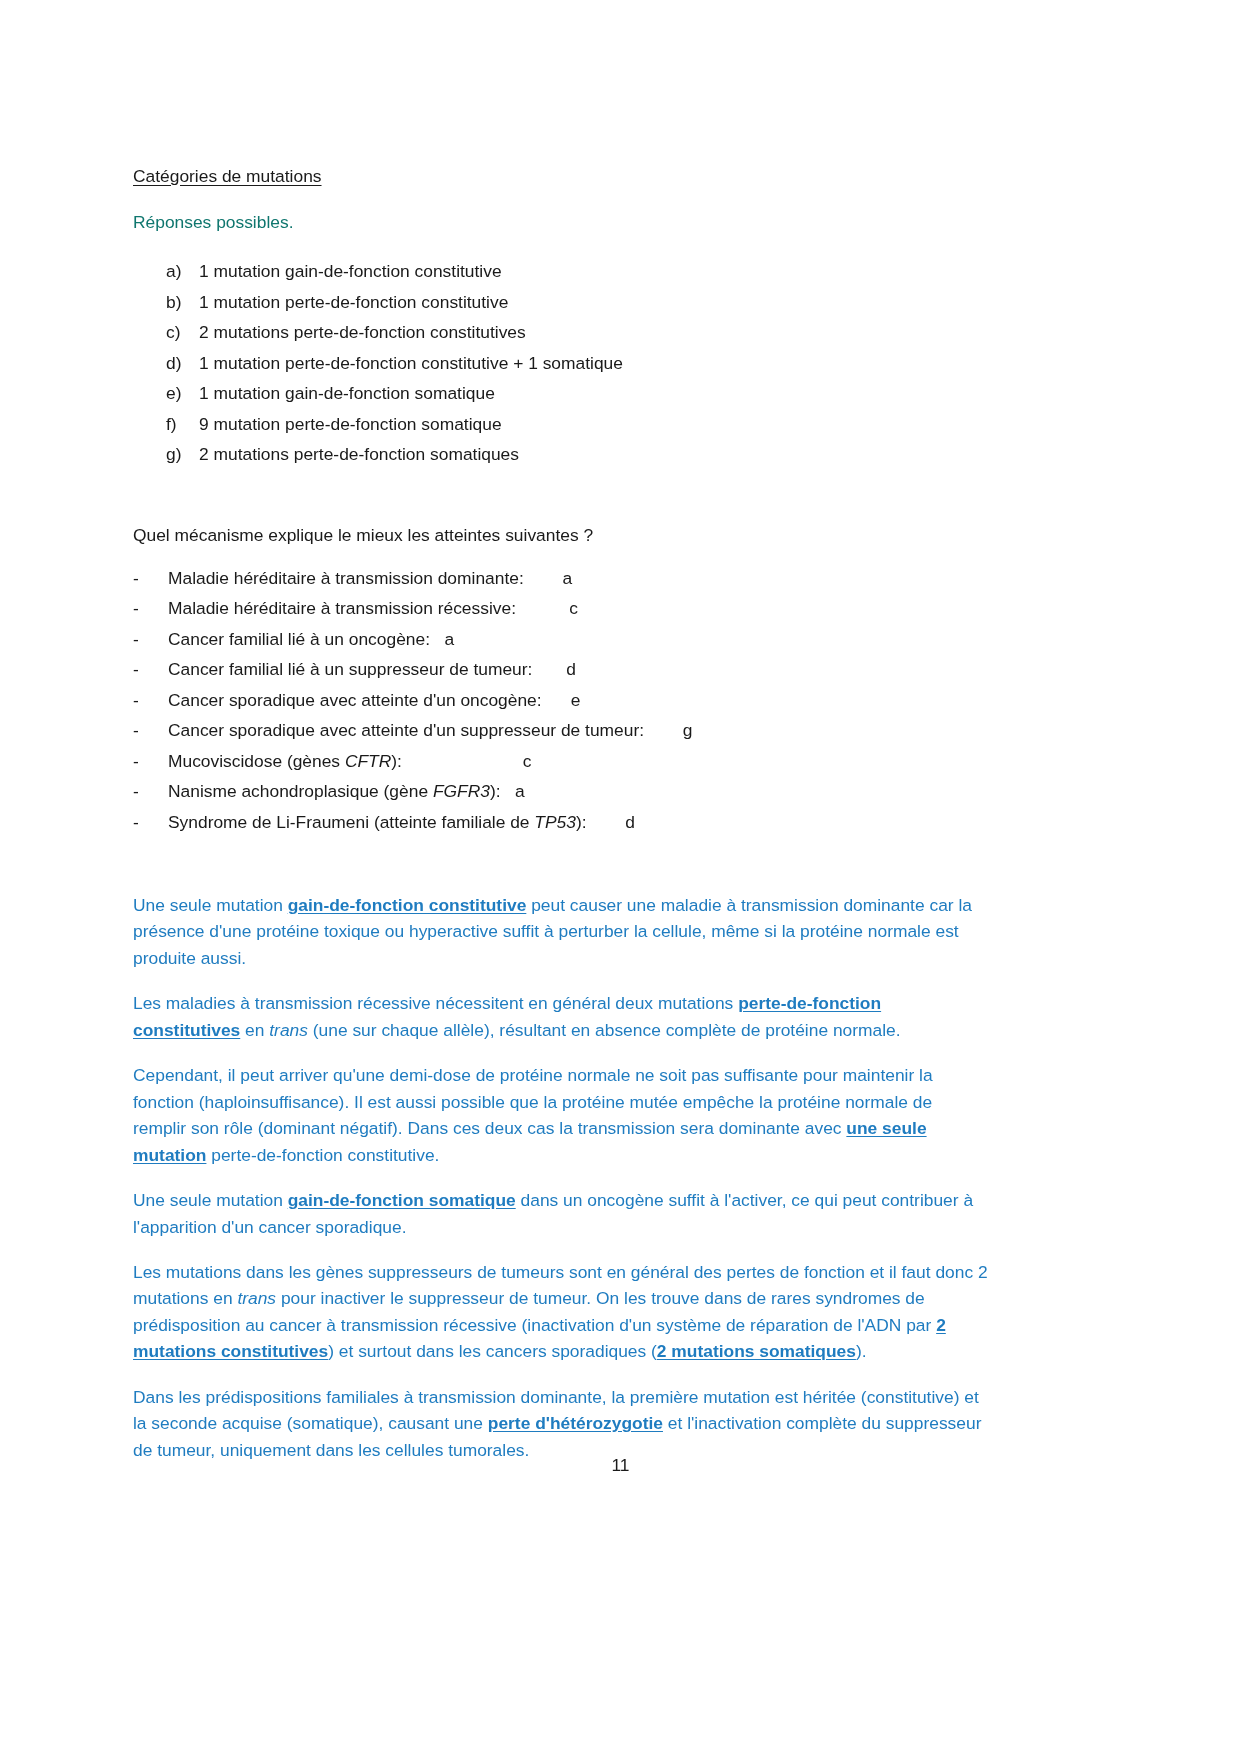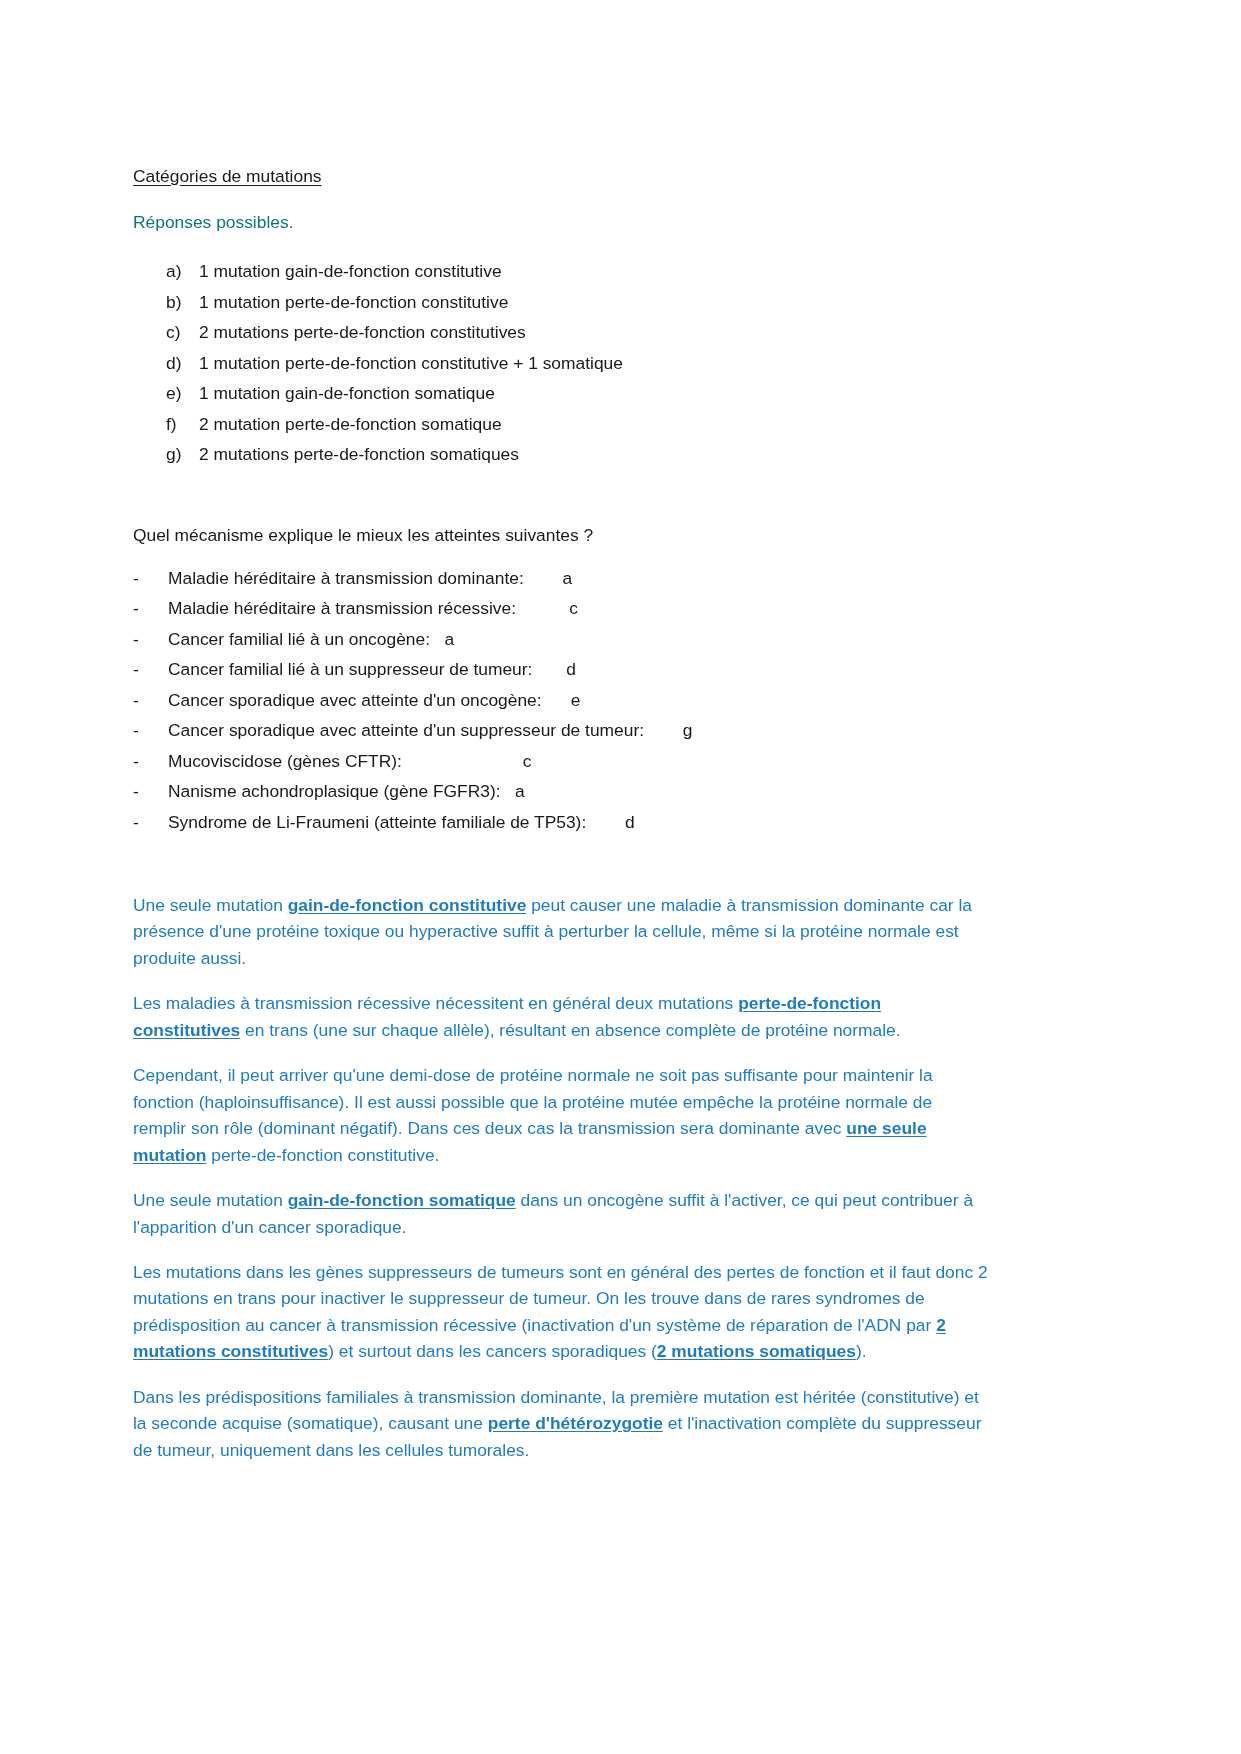--- a/index.html
+++ b/index.html
@@ -92,21 +92,21 @@
   }
   p.fb {
     color: #1f7cc0;
     font-size: 17.4px;
     line-height: 1.52;
     margin: 0 0 19px 0;
     text-align: left;
   }
   p.fb:last-of-type { margin-bottom: 0; }
   .u { text-decoration: underline; text-underline-offset: 2px; font-weight: bold; }
-  .i { }
+  .i { font-style: italic; }
   .pagenum {
     position: absolute;
     left: 0;
     top: 1455px;
     width: 1241px;
     text-align: center;
     font-size: 17.4px;
     color: #1a1a1a;
   }
 </style>
@@ -119,21 +119,21 @@
     <div class="heading">Catégories de mutations</div>
 
     <div class="intro">Réponses possibles.</div>
 
     <ol class="alpha" id="answer-options-list">
         <li><span class="marker">a)</span><span>1 mutation gain-de-fonction constitutive</span></li>
         <li><span class="marker">b)</span><span>1 mutation perte-de-fonction constitutive</span></li>
         <li><span class="marker">c)</span><span>2 mutations perte-de-fonction constitutives</span></li>
         <li><span class="marker">d)</span><span>1 mutation perte-de-fonction constitutive + 1 somatique</span></li>
         <li><span class="marker">e)</span><span>1 mutation gain-de-fonction somatique</span></li>
-        <li><span class="marker">f)</span><span>2 mutation perte-de-fonction somatique</span></li>
+        <li><span class="marker">f)</span><span>9 mutation perte-de-fonction somatique</span></li>
         <li><span class="marker">g)</span><span>2 mutations perte-de-fonction somatiques</span></li>
       </ol>
 
     <div class="spacer-1"></div>
 
     <div class="question">Quel mécanisme explique le mieux les atteintes suivantes ?</div>
 
     <ul class="dash" id="matching-items-list">
         <li><span class="dash-marker">-</span><span>Maladie héréditaire à transmission dominante:</span><span>&nbsp;&nbsp;&nbsp;&nbsp;&nbsp;&nbsp;&nbsp;&nbsp;</span><span>a</span></li>
         <li><span class="dash-marker">-</span><span>Maladie héréditaire à transmission récessive:</span><span>&nbsp;&nbsp;&nbsp;&nbsp;&nbsp;&nbsp;&nbsp;&nbsp;&nbsp;&nbsp;&nbsp;</span><span>c</span></li>
@@ -153,13 +153,14 @@
         <p class="fb"><span>Une seule mutation </span><span class="u">gain-de-fonction constitutive</span><span> peut causer une maladie à transmission dominante car la présence d'une protéine toxique ou hyperactive suffit à perturber la cellule, même si la protéine normale est produite aussi.</span></p>
         <p class="fb"><span>Les maladies à transmission récessive nécessitent en général deux mutations </span><span class="u">perte-de-fonction constitutives</span><span> en </span><span class="i">trans</span><span> (une sur chaque allèle), résultant en absence complète de protéine normale.</span></p>
         <p class="fb"><span>Cependant,  il peut arriver qu'une demi-dose de protéine normale ne soit pas suffisante pour maintenir la fonction (haploinsuffisance). Il est aussi possible que la protéine mutée empêche la protéine normale de remplir son rôle (dominant négatif). Dans ces deux cas la transmission sera dominante avec </span><span class="u">une seule mutation</span><span> perte-de-fonction constitutive.</span></p>
         <p class="fb"><span>Une seule mutation </span><span class="u">gain-de-fonction somatique</span><span> dans un oncogène suffit à l'activer, ce qui peut contribuer à l'apparition d'un cancer sporadique.</span></p>
         <p class="fb"><span>Les mutations dans les gènes suppresseurs de tumeurs sont en général des pertes de fonction et il faut donc 2 mutations en </span><span class="i">trans</span><span> pour inactiver le suppresseur de tumeur. On les trouve dans de rares syndromes de prédisposition au cancer à transmission récessive (inactivation d'un système de réparation de l'ADN par </span><span class="u">2 mutations constitutives</span><span>) et surtout dans les cancers sporadiques (</span><span class="u">2 mutations somatiques</span><span>).</span></p>
         <p class="fb"><span>Dans les prédispositions familiales à transmission dominante, la première mutation est héritée (constitutive) et la seconde acquise (somatique), causant une </span><span class="u">perte d'hétérozygotie</span><span> et l'inactivation complète du suppresseur de tumeur, uniquement dans les cellules tumorales.</span></p>
       </div>
 
   </div>
 
+  <div class="pagenum">11</div>
 </div>
 
 </body></html>

